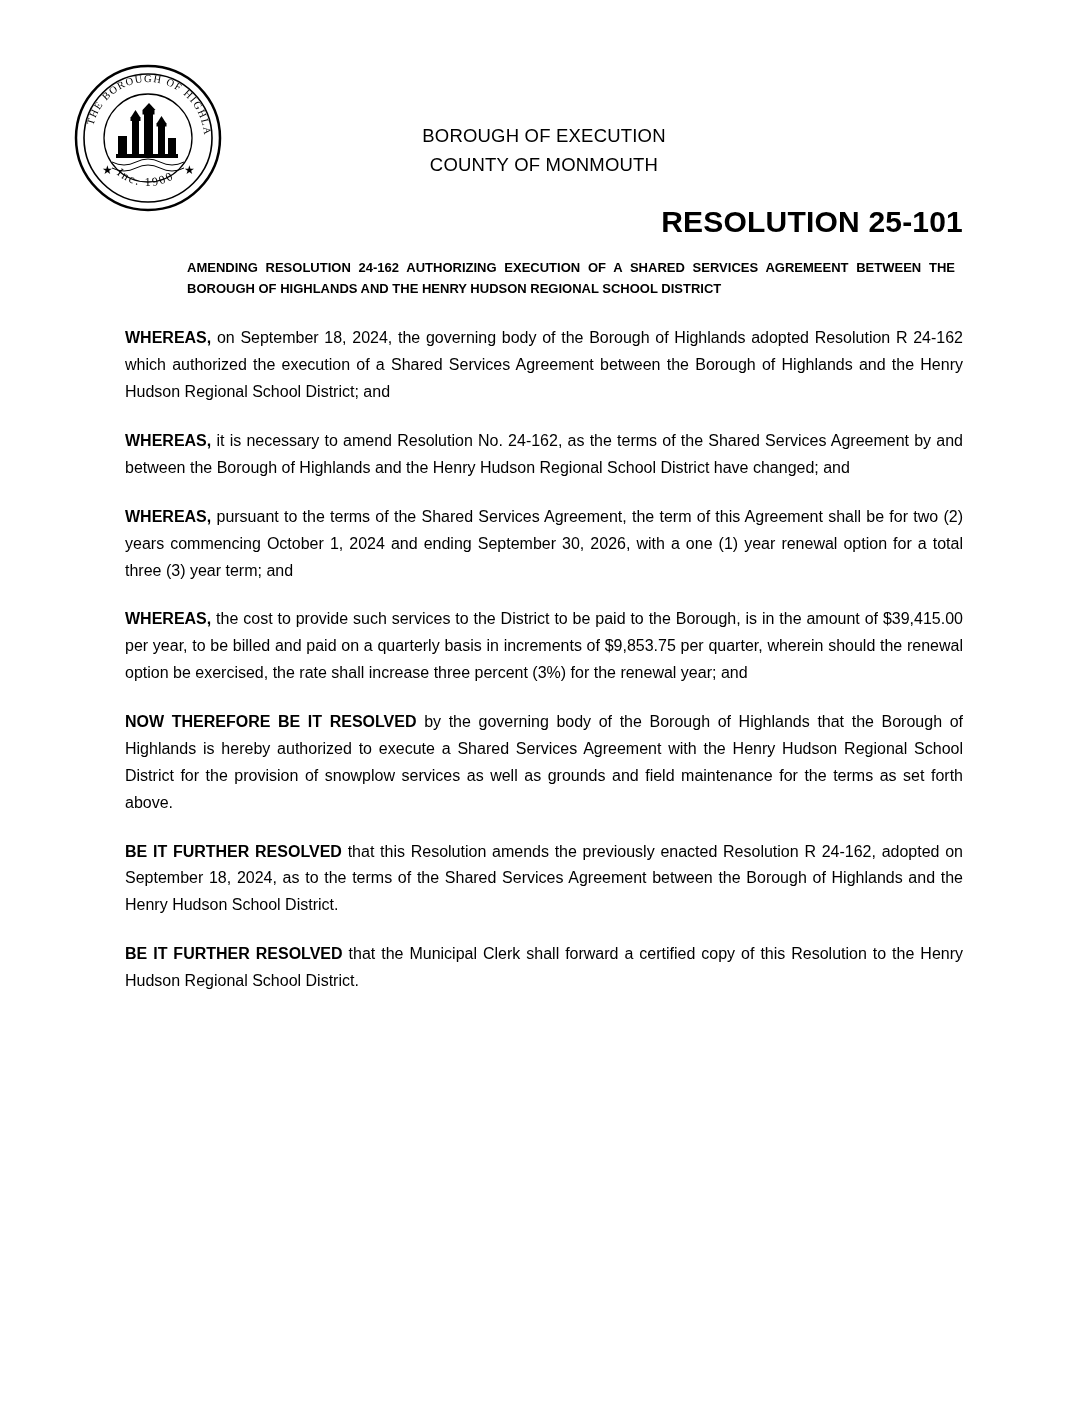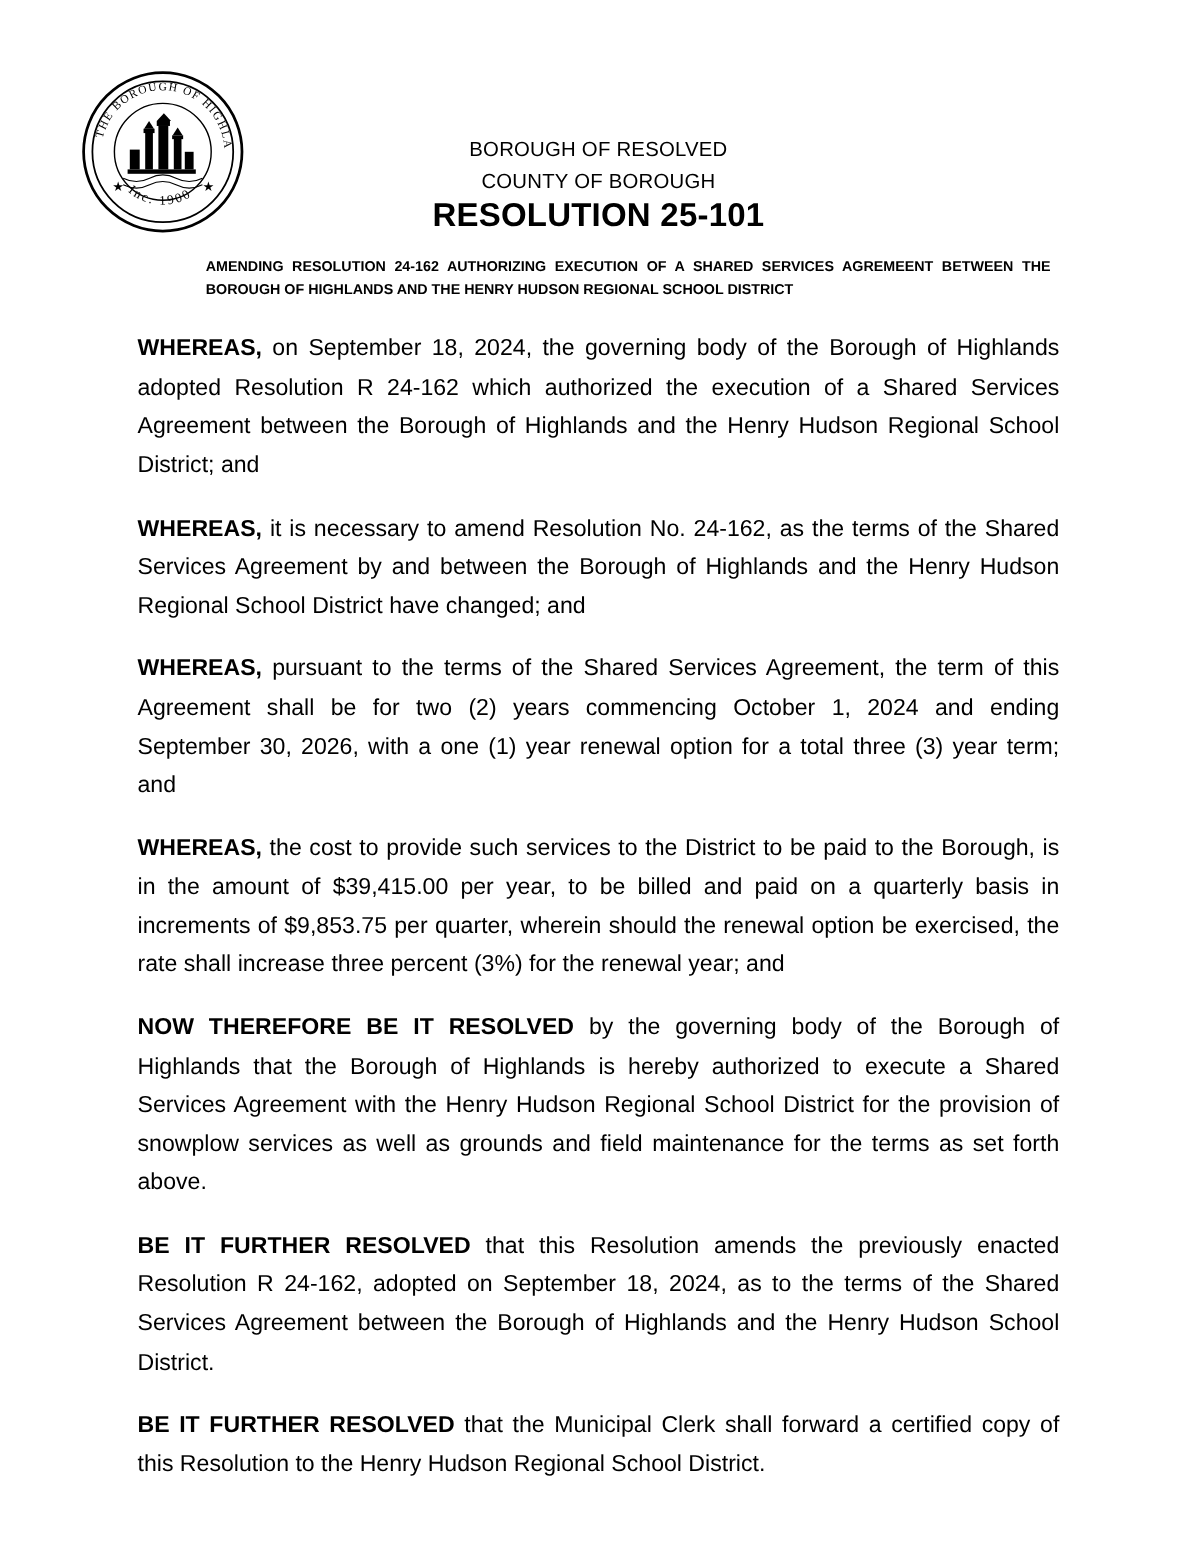--- a/index.html
+++ b/index.html
@@ -36,42 +36,43 @@
   .header {
     text-align: center;
     font-size: 18.5px;
     line-height: 1.55;
     letter-spacing: 0.2px;
     margin-top: 62px;
   }
   .header div { white-space: nowrap; }
 
   .res-title {
-    text-align: center;
+    text-align: right;
     font-size: 30px;
     font-weight: bold;
+    margin-top: 26px;
     letter-spacing: 0.2px;
   }
 
   .subtitle {
     margin-top: 18px;
     font-size: 13px;
     font-weight: bold;
     text-align: justify;
     text-align-last: left;
     line-height: 1.62;
     padding: 0 8px 0 62px;
   }
 
   
   .body-text {
     margin-top: 26px;
   }
   .para {
-    font-size: 21px;
+    font-size: 16px;
     line-height: 1.68;
     text-align: justify;
     text-align-last: left;
     margin-bottom: 22px;
   }
   .para b { font-weight: bold; }
 
   .lead { font-weight: bold; }
 </style>
 </head>
@@ -113,22 +114,22 @@
         <rect x="44" y="92" width="62" height="4"></rect>
       </g>
       <g stroke="#000000" stroke-width="1" fill="none">
         <path d="M 40 100 q 12 6 24 0 q 12 -6 24 0 q 12 6 24 0"></path>
         <path d="M 40 106 q 12 6 24 0 q 12 -6 24 0 q 12 6 24 0"></path>
       </g>
     </svg>
   </div>
 
   <div class="header">
-    <div>BOROUGH OF RESOLVED</div>
-    <div>COUNTY OF BOROUGH</div>
+    <div>BOROUGH OF EXECUTION</div>
+    <div>COUNTY OF MONMOUTH</div>
   </div>
 
   <div class="res-title">RESOLUTION 25-101</div>
 
   <div class="subtitle">AMENDING RESOLUTION 24-162 AUTHORIZING EXECUTION OF A SHARED SERVICES AGREMEENT BETWEEN THE BOROUGH OF HIGHLANDS AND THE HENRY HUDSON REGIONAL SCHOOL DISTRICT</div>
 
   <div class="body-text">
 
     <p class="para">
       <b class="lead">WHEREAS,</b><span> on September 18, 2024, the governing body of the Borough of Highlands adopted Resolution R 24-162 which authorized the execution of a Shared Services Agreement between the Borough of Highlands and the Henry Hudson Regional School District; and</span>

